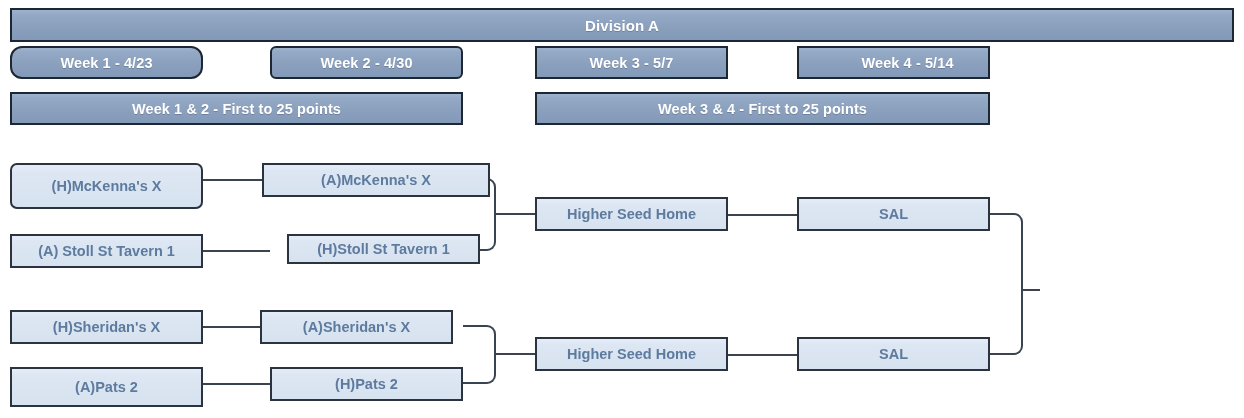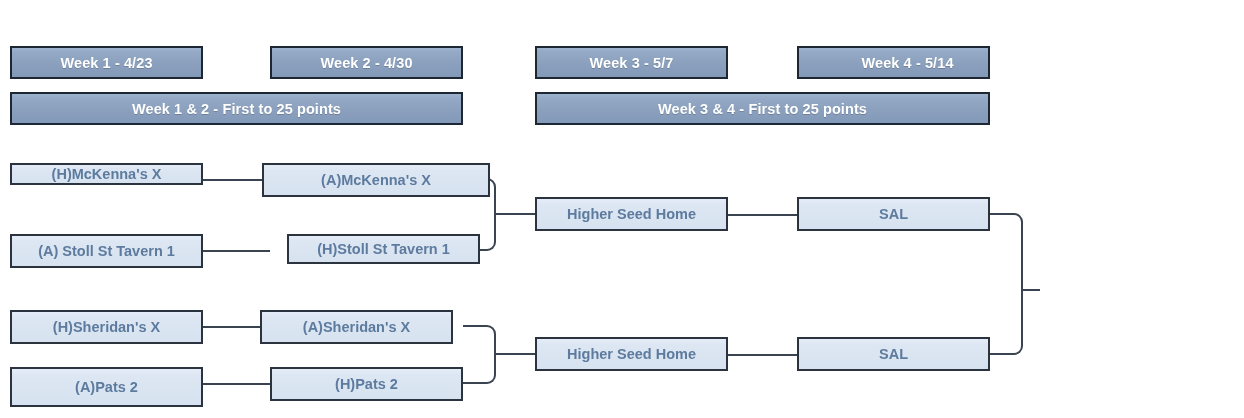--- a/index.html
+++ b/index.html
@@ -55,23 +55,24 @@
     border-left:none;
     border-top-right-radius:9px;
     border-bottom-right-radius:9px;
   }
 </style>
 </head>
 <body>
 
 <div id="stage">
 
+  <div class="hdr hdr-division" style="left:10px;top:8px;width:1224px;height:34px;">Division A</div>
 
-  <div class="hdr hdr-week" style="left:10px;top:46px;width:193px;height:33px;">Week 1 - 4/23</div>
-  <div class="hdr hdr-week" style="left:270px;top:46px;width:193px;height:33px;">Week 2 - 4/30</div>
+  <div class="hdr hdr-week" style="left:10px;top:46px;width:193px;height:33px;border-radius:12px;">Week 1 - 4/23</div>
+  <div class="hdr hdr-week" style="left:270px;top:46px;width:193px;height:33px;border-radius:6px;">Week 2 - 4/30</div>
   <div class="hdr hdr-week" style="left:535px;top:46px;width:193px;height:33px;text-align:center;">Week 3 - 5/7</div>
   <div class="hdr hdr-week" style="left:797px;top:46px;width:193px;height:33px;padding-left:28px;">Week 4 - 5/14</div>
 
   <div class="hdr hdr-rule" style="left:10px;top:92px;width:453px;height:33px;">Week 1 &amp; 2 - First to 25 points</div>
   <div class="hdr hdr-rule" style="left:535px;top:92px;width:455px;height:33px;">Week 3 &amp; 4 - First to 25 points</div>
 
   <div class="ln lnh" style="left:203px;top:179px;width:67px;"></div>
   <div class="ln lnh" style="left:203px;top:250px;width:67px;"></div>
   <div class="ln lnh" style="left:203px;top:326px;width:67px;"></div>
   <div class="ln lnh" style="left:203px;top:383px;width:67px;"></div>
@@ -81,21 +82,21 @@
 
   <div class="elbow elbow-r" style="left:463px;top:325px;width:33px;height:59px;"></div>
   <div class="ln lnh" style="left:494px;top:353px;width:41px;"></div>
 
   <div class="ln lnh" style="left:727px;top:214px;width:70px;"></div>
   <div class="ln lnh" style="left:727px;top:354px;width:70px;"></div>
 
   <div class="elbow elbow-r" style="left:990px;top:213px;width:33px;height:142px;"></div>
   <div class="ln lnh" style="left:1021px;top:289px;width:19px;"></div>
 
-  <div class="bx" style="left:10px;top:163px;width:193px;height:22px;">(H)McKenna's X</div>
+  <div class="bx" style="left:10px;top:163px;width:193px;height:46px;border-radius:7px;">(H)McKenna's X</div>
   <div class="bx" style="left:10px;top:234px;width:193px;height:34px;">(A) Stoll St Tavern 1</div>
   <div class="bx" style="left:10px;top:310px;width:193px;height:34px;">(H)Sheridan's X</div>
   <div class="bx" style="left:10px;top:367px;width:193px;height:40px;">(A)Pats 2</div>
 
   <div class="bx" style="left:262px;top:163px;width:228px;height:34px;">(A)McKenna's X</div>
   <div class="bx" style="left:270px;top:234px;width:193px;height:30px;margin-left:17px;">(H)Stoll St Tavern 1</div>
   <div class="bx" style="left:260px;top:310px;width:193px;height:34px;">(A)Sheridan's X</div>
   <div class="bx" style="left:270px;top:367px;width:193px;height:34px;">(H)Pats 2</div>
 
   <div class="bx" style="left:535px;top:197px;width:193px;height:34px;">Higher Seed Home</div>

